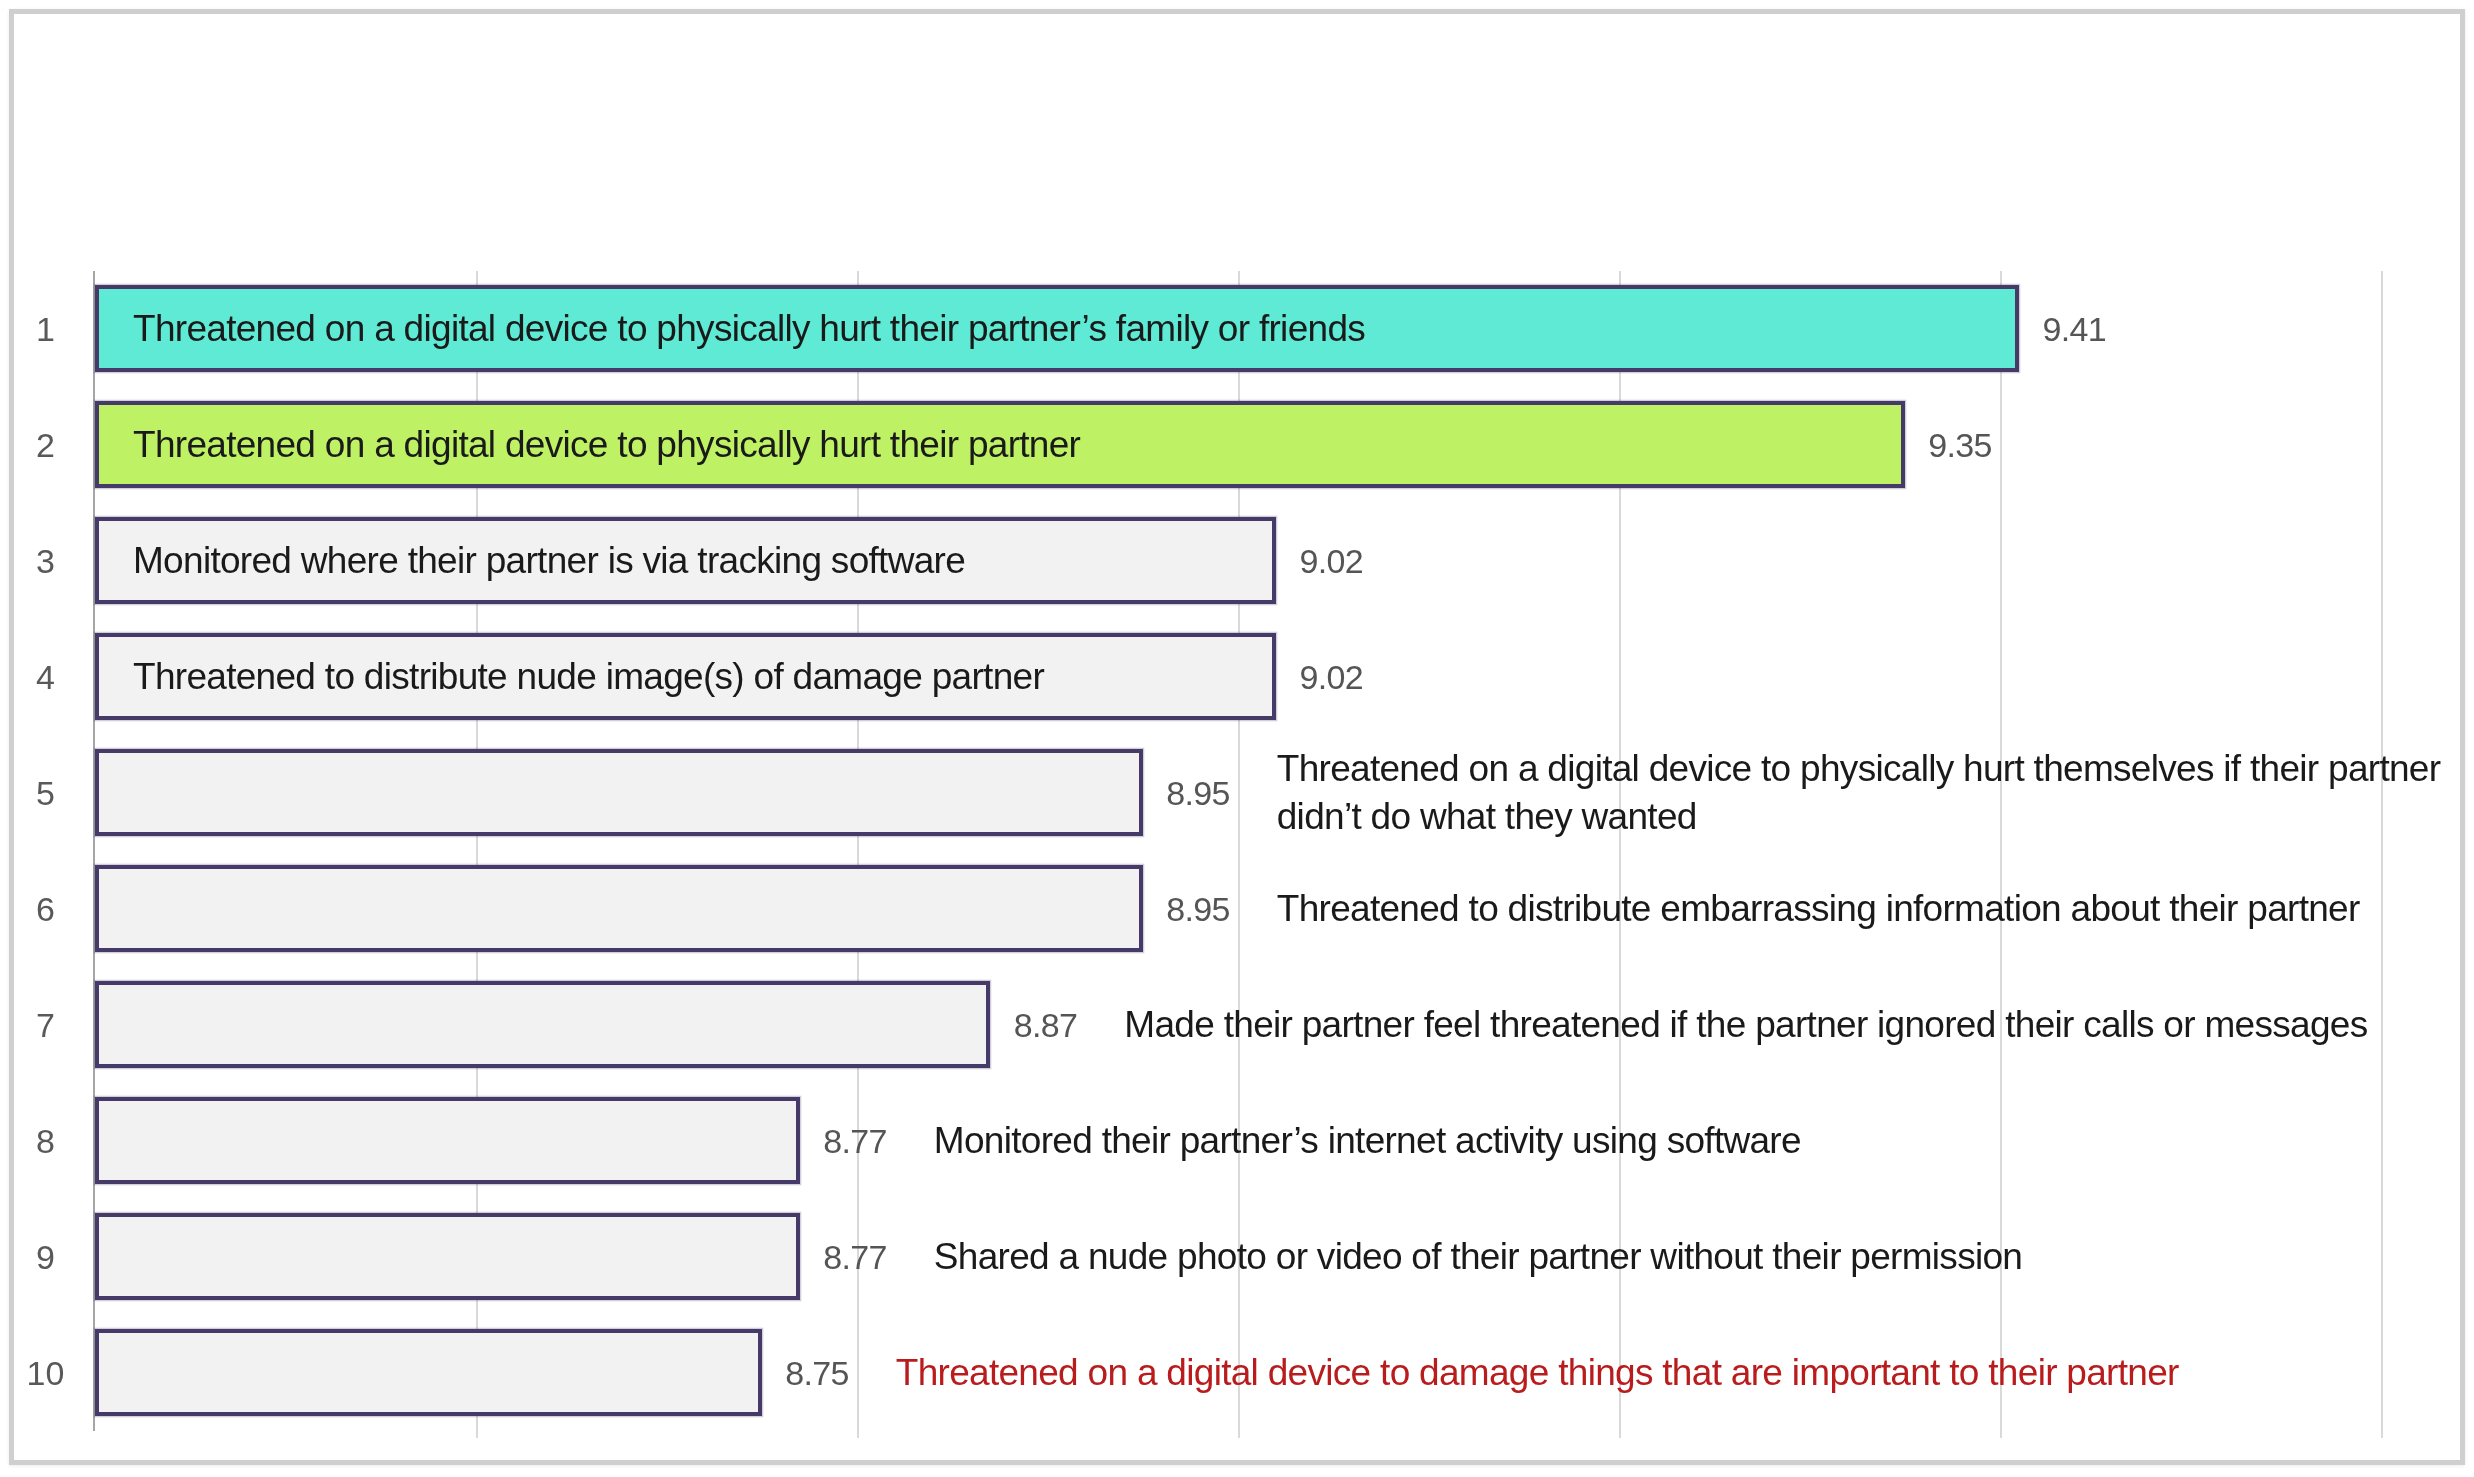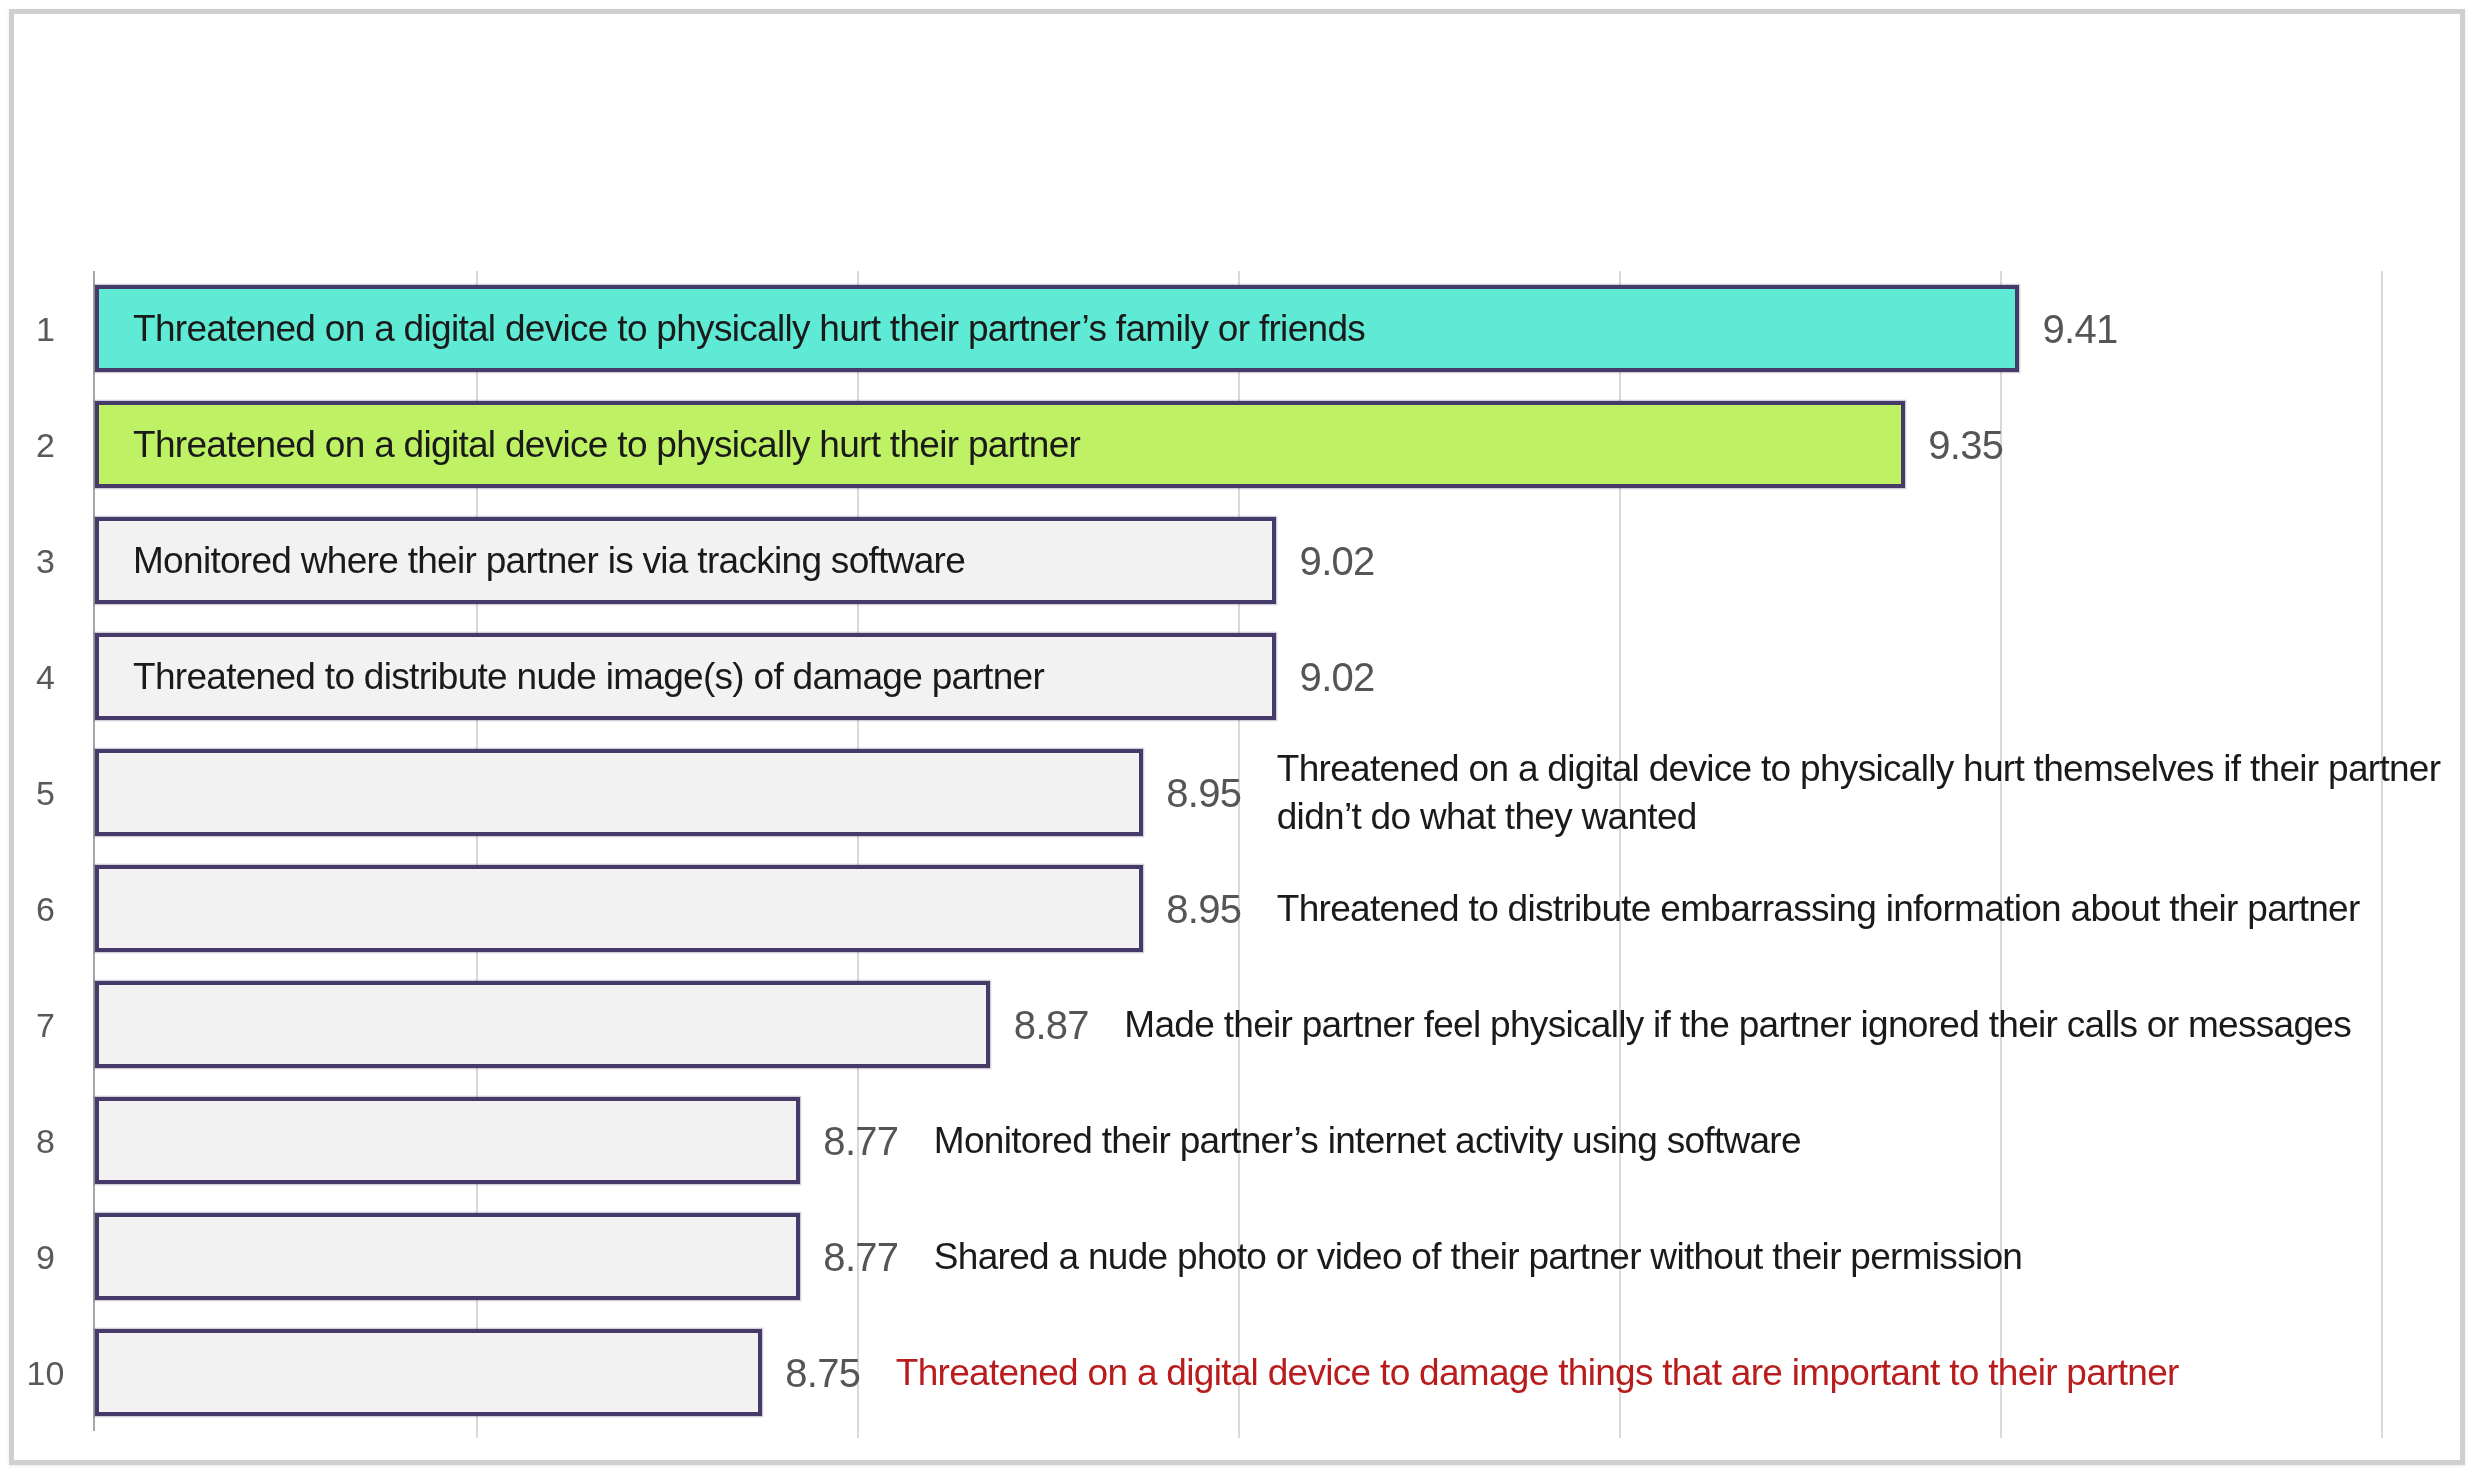--- a/index.html
+++ b/index.html
@@ -35,21 +35,21 @@
     z-index: 2;
   }
   .rank {
     position: absolute; left: -79px; width: 59px; top: 0; height: 100%;
     display: flex; align-items: center; justify-content: center;
     font-size: 34px; color: #595959;
   }
   .value {
     position: absolute; top: 0; height: 100%;
     display: flex; align-items: center;
-    font-size: 40px; color: #555555; z-index: 3;
+    font-size: 34px; color: #555555; z-index: 3;
     letter-spacing: -0.7px;
   }
   .label {
     font-size: 37px; color: #1a1a1a; letter-spacing: -0.7px;
   }
   .label.inside {
     position: absolute; left: 34px; top: 0; bottom: 0;
     display: flex; align-items: center; white-space: nowrap;
   }
   .label.outside {
@@ -111,21 +111,21 @@
         <div class="row">
           <div class="rank" style="color: rgb(89, 89, 89);">6</div>
           <div class="bar" style="width: 45.8333%; background: rgb(242, 242, 242); border-color: rgb(70, 58, 104);"></div>
           <div class="value" style="left: calc(45.8333% + 23.5px); color: rgb(85, 85, 85);">8.95</div>
           <div class="label outside" style="color: rgb(26, 26, 26); left: calc(45.8333% + 134px);">Threatened to distribute embarrassing information about their partner</div>
         </div>
         <div class="row">
           <div class="rank" style="color: rgb(89, 89, 89);">7</div>
           <div class="bar" style="width: 39.1667%; background: rgb(242, 242, 242); border-color: rgb(70, 58, 104);"></div>
           <div class="value" style="left: calc(39.1667% + 23.5px); color: rgb(85, 85, 85);">8.87</div>
-          <div class="label outside" style="color: rgb(26, 26, 26); left: calc(39.1667% + 134px);">Made their partner feel physically if the partner ignored their calls or messages</div>
+          <div class="label outside" style="color: rgb(26, 26, 26); left: calc(39.1667% + 134px);">Made their partner feel threatened if the partner ignored their calls or messages</div>
         </div>
         <div class="row">
           <div class="rank" style="color: rgb(89, 89, 89);">8</div>
           <div class="bar" style="width: 30.8333%; background: rgb(242, 242, 242); border-color: rgb(70, 58, 104);"></div>
           <div class="value" style="left: calc(30.8333% + 23.5px); color: rgb(85, 85, 85);">8.77</div>
           <div class="label outside" style="color: rgb(26, 26, 26); left: calc(30.8333% + 134px);">Monitored their partner’s internet activity using software</div>
         </div>
         <div class="row">
           <div class="rank" style="color: rgb(89, 89, 89);">9</div>
           <div class="bar" style="width: 30.8333%; background: rgb(242, 242, 242); border-color: rgb(70, 58, 104);"></div>

